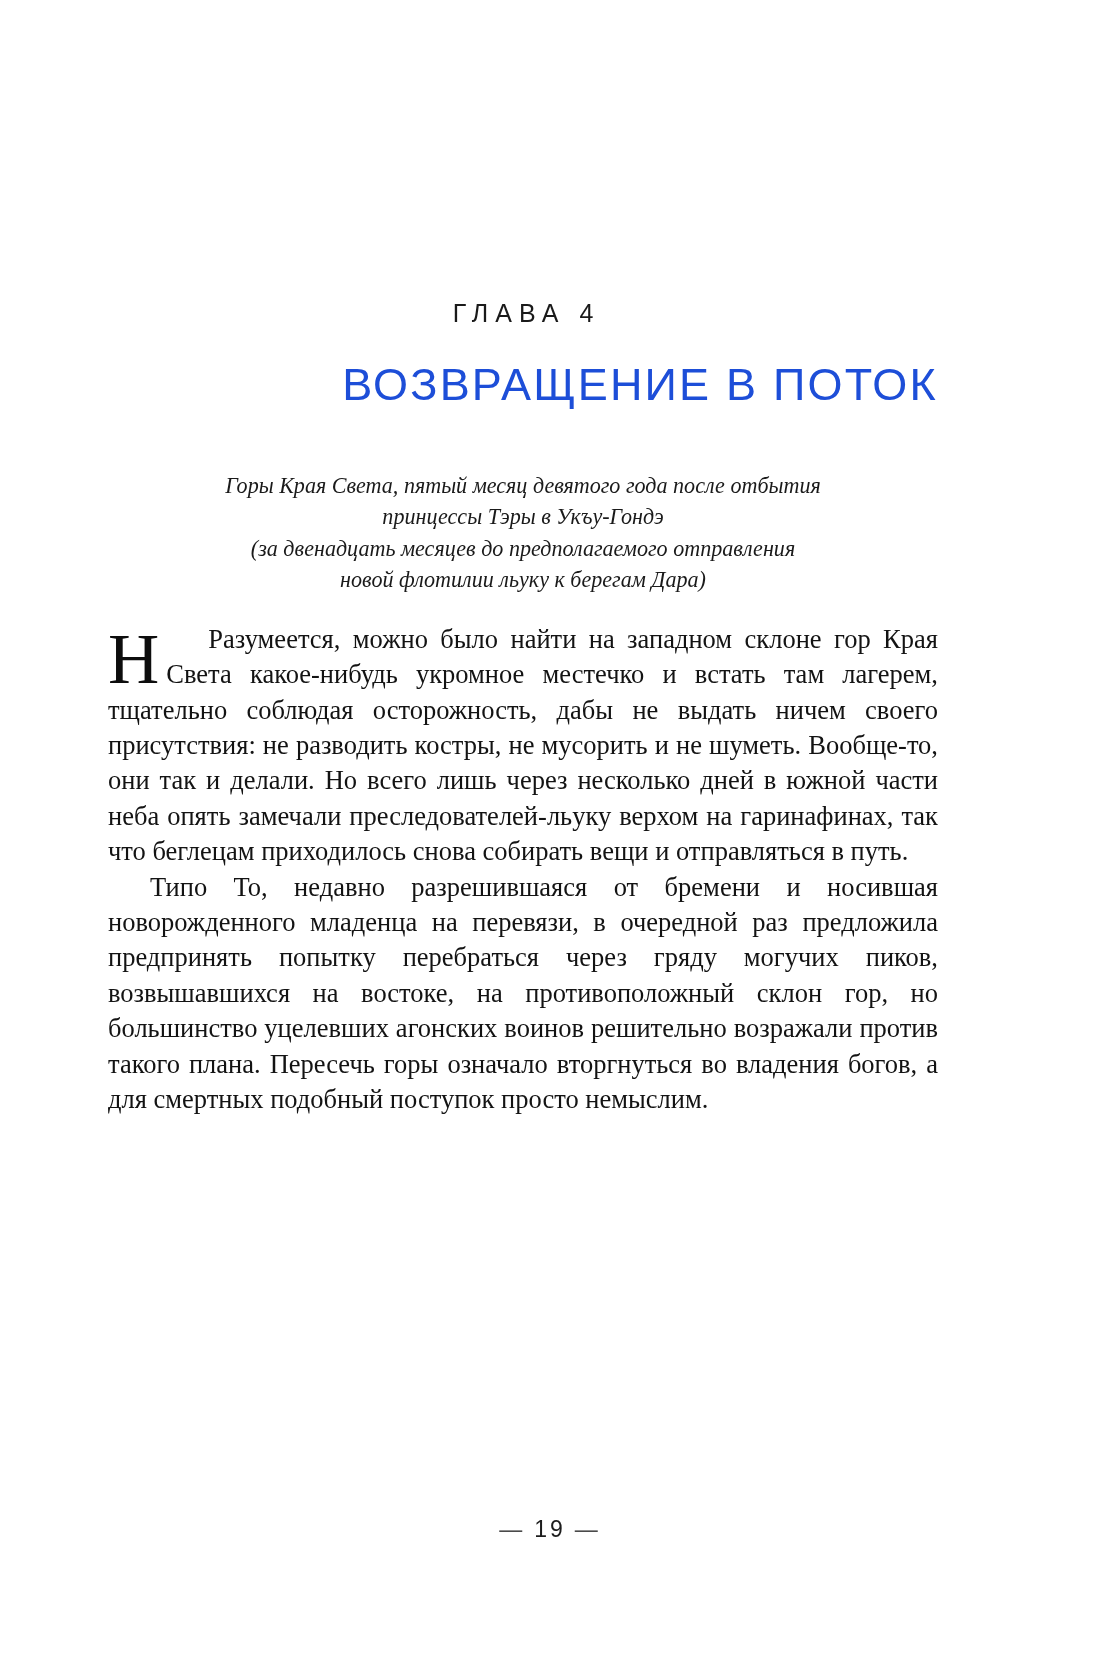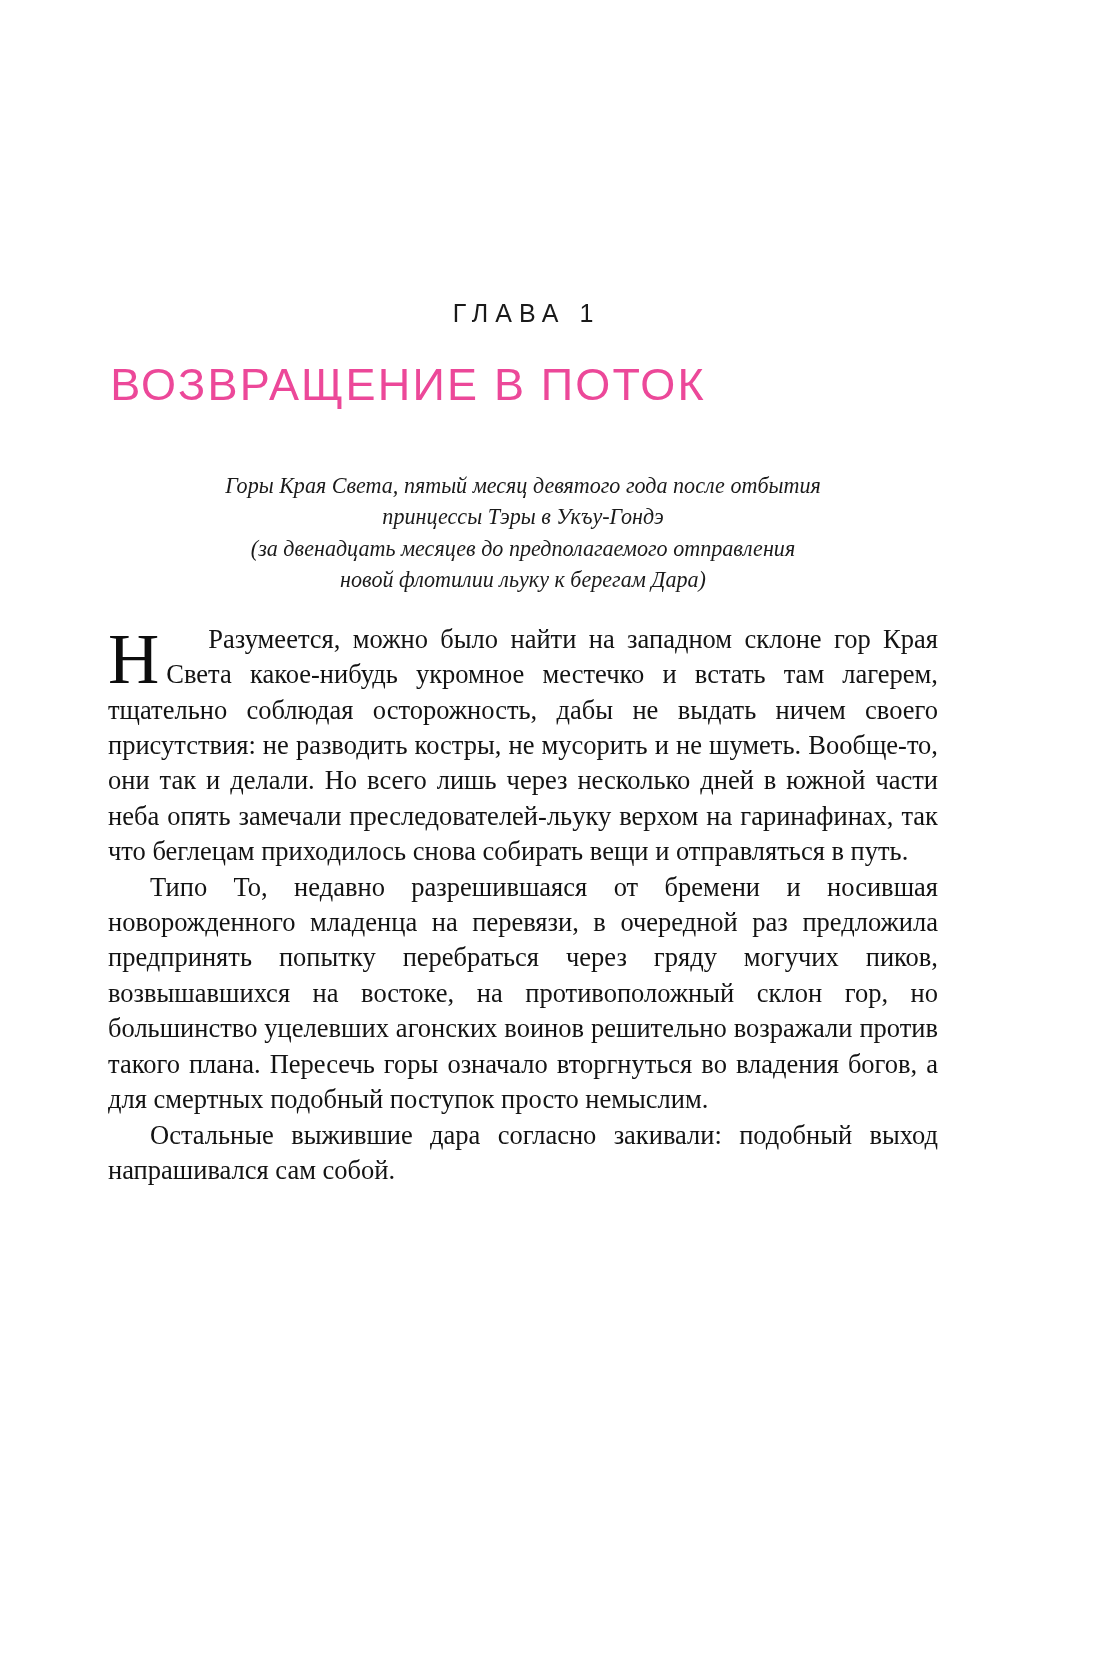--- a/index.html
+++ b/index.html
@@ -39,22 +39,22 @@
     margin: 0 0 32px 0;
     line-height: 1.1;
   }
 
   .chapter-title {
     font-family: "Liberation Sans", "DejaVu Sans", sans-serif;
     font-weight: 300;
     font-size: 45px;
     letter-spacing: 2.2px;
     text-indent: 2.2px;
-    text-align: left;
-    color: #ec4899;
+    text-align: right;
+    color: #1d4ed8;
     margin: 0 0 60px 0;
     line-height: 1.12;
     white-space: nowrap;
   }
 
   
   .epigraph {
     font-family: "Liberation Serif", "DejaVu Serif", serif;
     font-style: italic;
     font-size: 23.5px;
@@ -115,21 +115,21 @@
   .folio .dash { color: #4a4a4a; }
   .folio .num { margin: 0 9px; }
 </style>
 </head>
 <body>
 
 <div class="page">
 
   <div class="content">
 
-    <div class="chapter-label">ГЛАВА 1</div>
+    <div class="chapter-label">ГЛАВА 4</div>
 
     <h1 class="chapter-title">ВОЗВРАЩЕНИЕ В ПОТОК</h1>
 
     <div class="epigraph">
       <span class="eline">Горы Края Света, пятый месяц девятого года после отбытия</span>
       <span class="eline">принцессы Тэры в Укъу-Гондэ</span>
       <span class="eline">(за двенадцать месяцев до предполагаемого отправления</span>
       <span class="eline">новой флотилии льуку к берегам Дара)</span>
     </div>
 
@@ -137,19 +137,21 @@
 
       <p class="first">
         <span class="dropcap">Н</span>
       </p>
 
       <p><span>Разумеется, можно было найти на западном склоне гор Края Света какое-нибудь укромное местечко и встать там лагерем, тщательно соблюдая осторожность, дабы не выдать ничем своего присутствия: не разводить костры, не мусорить и не шуметь. Вообще-то, они так и делали. Но всего лишь через несколько дней в южной части неба опять замечали преследователей-льуку верхом на гаринафинах, так что беглецам приходилось снова собирать вещи и отправляться в путь.</span></p>
 
       <p><span>Типо То, недавно разрешившаяся от бремени и носившая новорожденного младенца на перевязи, в очередной раз предложила предпринять попытку перебраться через гряду могучих пиков, возвышавшихся на востоке, на противоположный склон гор, но большинство уцелевших агонских воинов решительно возражали против такого плана. Пересечь горы означало вторгнуться во владения богов, а для смертных подобный поступок просто немыслим.</span></p>
 
 
-      <p><span>Остальные выжившие дара согласно закивали: подобный выход напрашивался сам собой.</span></p>
 
     </div>
   </div>
 
+  <div class="folio">
+    <span class="dash">—</span><span class="num">19</span><span class="dash">—</span>
+  </div>
 
 </div>
 
 </body></html>

